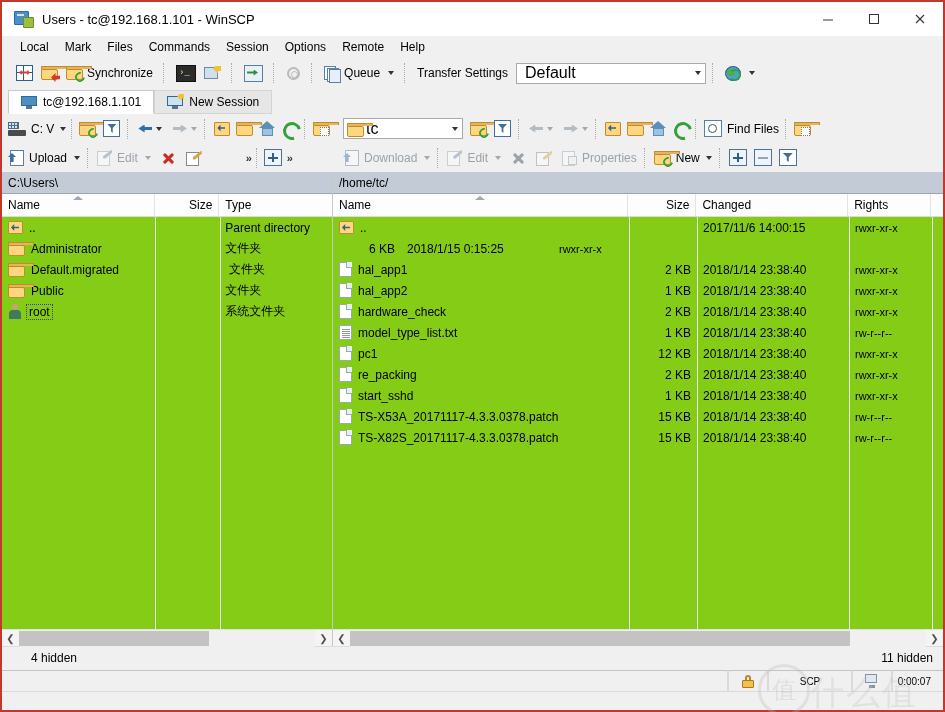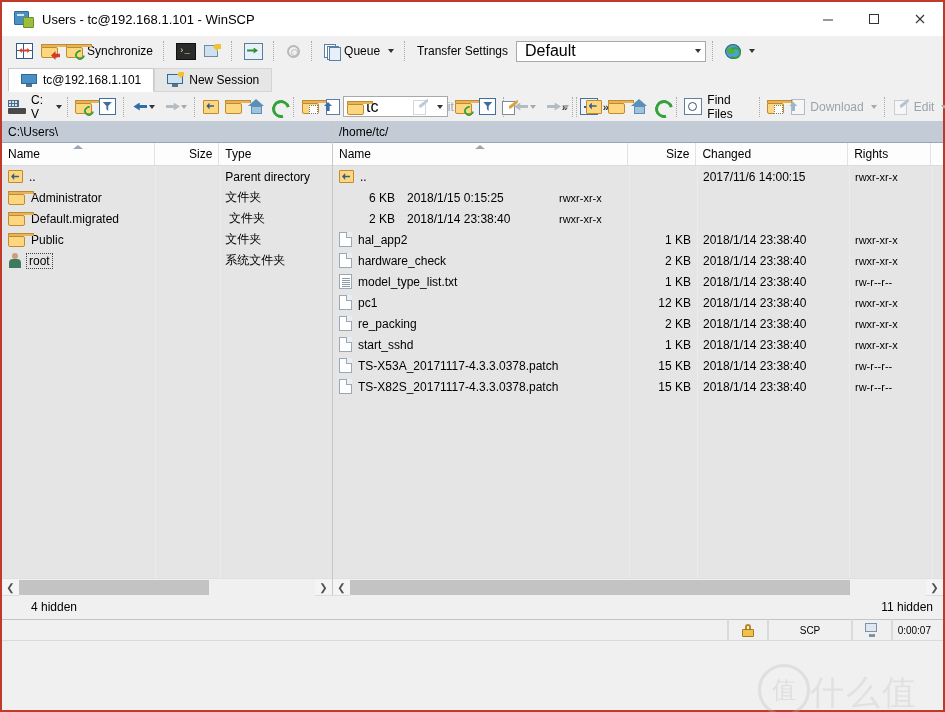--- a/index.html
+++ b/index.html
@@ -129,30 +129,30 @@
   .tab.active{background:#fff;border:1px solid #c9c9c9;border-bottom:1px solid #fff;}
   .tab.inactive{background:#e6e6e6;border:1px solid #d4d4d4;}
   .ic-monitor{width:16px;height:13px;position:relative;}
   .ic-monitor .sc{position:absolute;left:0;top:0;width:16px;height:10px;background:#4a90c4;border:1px solid #2d6a94;box-sizing:border-box;}
   .ic-monitor .st{position:absolute;left:5px;bottom:0;width:6px;height:3px;background:#5c728a;}
   .ic-monitor.ns .sc{background:#cfe0ee;}
   .ic-monitor.ns:after{content:"";position:absolute;right:-1px;top:-2px;width:7px;height:7px;background:#f2c230;clip-path:polygon(30% 0,100% 0,100% 70%,60% 70%,60% 100%,0 45%);}
 
   
   .panels-tb{display:flex;background:#f0f0f0;}
-  .ptb{display:flex;flex-direction:row;}
+  .ptb{display:flex;flex-direction:column;}
   .ptb-row{height:29px;display:flex;align-items:center;padding-left:6px;}
   .path-combo{display:flex;align-items:center;height:21px;background:#fff;border:1px solid #a9a9a9;box-sizing:border-box;padding:0 2px 0 3px;}
   .path-combo .txt{font-size:16px;margin-left:5px;flex:1;}
   .combo-arrow{width:15px;height:19px;display:flex;align-items:center;justify-content:center;}
   .dim{color:#9aa3ab;}
 
   
   .panes{display:flex;height:474px;background:#fff;}
-  .pane{display:flex;flex-direction:column;box-sizing:border-box;background:#e5e5e5;}
+  .pane{display:flex;flex-direction:column;box-sizing:border-box;background:#84cc16;}
   .pane-path{height:22px;background:#c2cbd6;border-bottom:1px solid #9aa6b4;display:flex;align-items:center;padding-left:6px;font-size:12px;box-sizing:border-box;}
   .hdr{height:23px;background:#fdfdfd;border-bottom:1px solid #dcdcdc;display:flex;box-sizing:border-box;position:relative;}
   .hcell{font-size:12px;display:flex;align-items:center;box-sizing:border-box;border-right:1px solid #e3e3e3;padding:0 6px;position:relative;}
   .hcell.r{justify-content:flex-end;}
   .sortarrow{position:absolute;left:50%;top:2px;margin-left:-5px;width:0;height:0;border-left:5px solid transparent;border-right:5px solid transparent;border-bottom:4px solid #9aa6b4;}
   .rows{flex:1;overflow:hidden;position:relative;}
   .row{height:21px;display:flex;align-items:center;font-size:12px;box-sizing:border-box;}
   .cell{box-sizing:border-box;padding:0 6px;display:flex;align-items:center;overflow:hidden;white-space:nowrap;}
   .cell.r{justify-content:flex-end;}
   .cell.name{gap:6px;}
@@ -218,20 +218,30 @@
       </div>
       <div class="wbtn">
         <svg width="14" height="14" viewBox="0 0 14 14">
             <line x1="3" y1="3" x2="11" y2="11" stroke="#333" stroke-width="1.1"></line>
             <line x1="11" y1="3" x2="3" y2="11" stroke="#333" stroke-width="1.1"></line>
           </svg>
       </div>
     </div>
   </div>
 
+  <div class="menubar">
+    <div class="menu-item">Local</div>
+    <div class="menu-item">Mark</div>
+    <div class="menu-item">Files</div>
+    <div class="menu-item">Commands</div>
+    <div class="menu-item">Session</div>
+    <div class="menu-item">Options</div>
+    <div class="menu-item">Remote</div>
+    <div class="menu-item">Help</div>
+  </div>
 
   <div class="toolbar">
     <div class="tb-btn">
       <span class="ic ic-sync1">
           <span class="b"></span>
           <span class="v"></span>
           <span class="h"></span>
           <span class="a"></span>
         </span>
     </div>
@@ -585,20 +595,24 @@
             <div class="cell r" style="width:68px"></div>
             <div class="cell" style="width:152px">2017/11/6 14:00:15</div>
             <div class="cell" style="width:83px;font-size:11px">rwxr-xr-x</div>
           </div>
           <div class="row">
             <div class="cell r" style="width:68px">6 KB</div>
             <div class="cell" style="width:152px">2018/1/15 0:15:25</div>
             <div class="cell" style="width:83px;font-size:11px">rwxr-xr-x</div>
           </div>
           <div class="row">
+            <div class="cell name" style="width:296px">
+              <span class="ic-file"></span>
+              <span>hal_app1</span>
+            </div>
             <div class="cell r" style="width:68px">2 KB</div>
             <div class="cell" style="width:152px">2018/1/14 23:38:40</div>
             <div class="cell" style="width:83px;font-size:11px">rwxr-xr-x</div>
           </div>
           <div class="row">
             <div class="cell name" style="width:296px">
               <span class="ic-file"></span>
               <span>hal_app2</span>
             </div>
             <div class="cell r" style="width:68px">1 KB</div>

